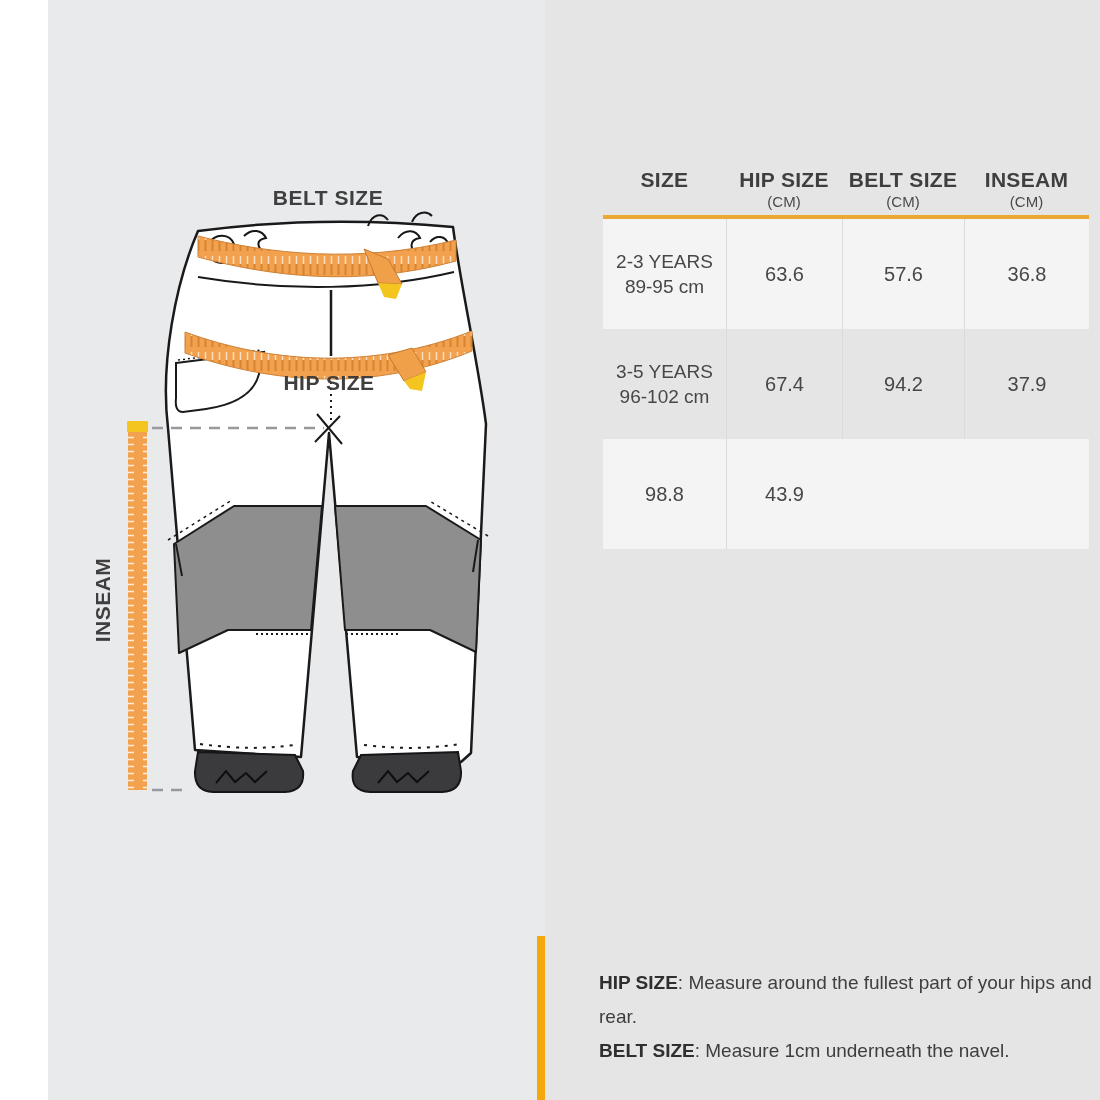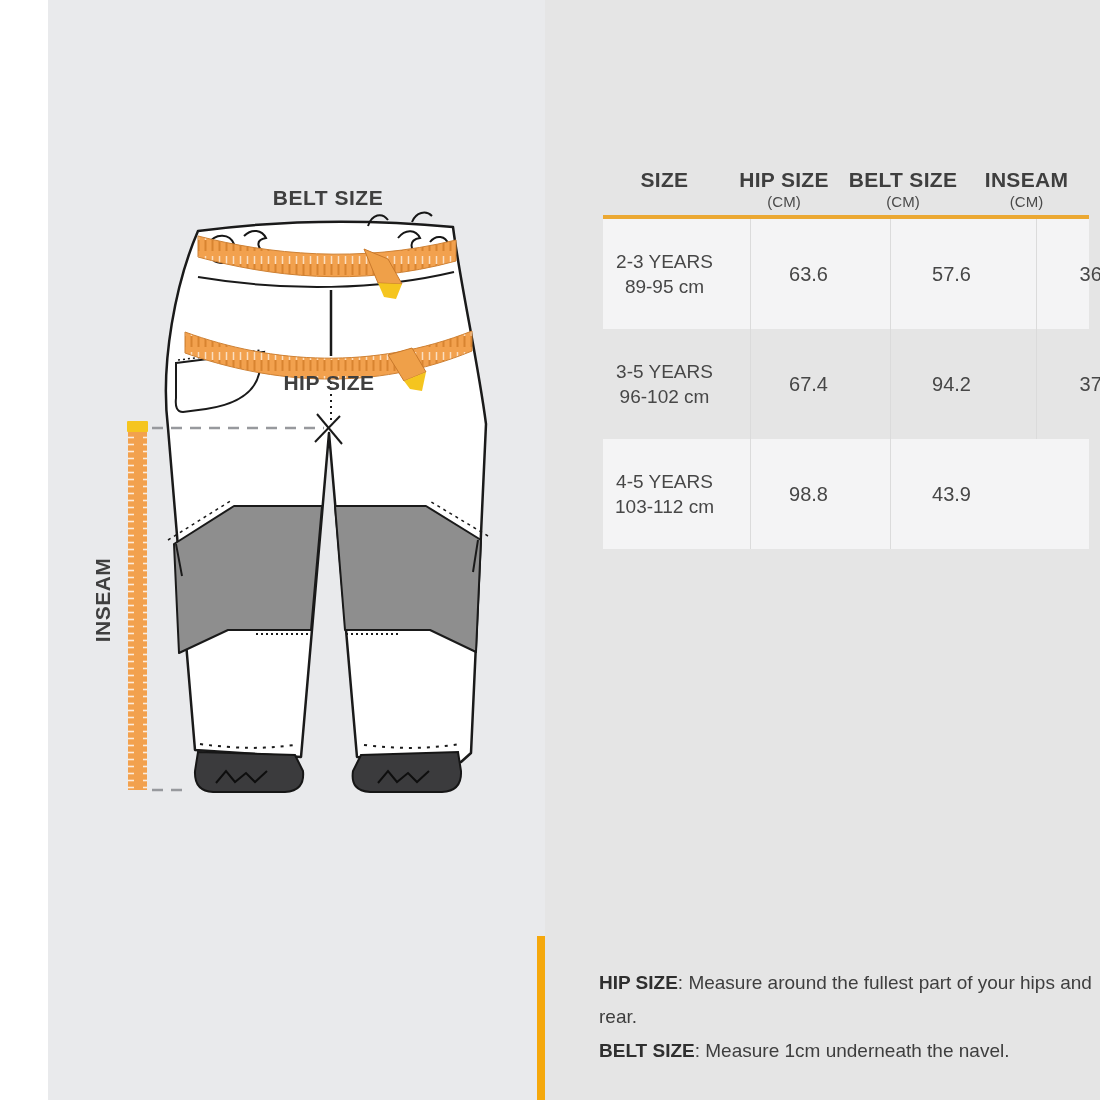--- a/index.html
+++ b/index.html
@@ -11,21 +11,21 @@
   .diagram-label{position:absolute;color:#3F3F3F;font-weight:bold;font-size:21px;letter-spacing:.5px;text-align:center;}
   .belt-label{left:180px;top:186px;width:200px;}
   .hip-label{left:181px;top:371px;width:200px;}
   .inseam-label{left:-35px;top:588px;width:180px;transform:rotate(-90deg);}
 
   .size-table{position:absolute;left:555px;top:168px;width:486px;color:#3F3F3F;}
   .thead{display:grid;grid-template-columns:123px 116px 122px 125px;padding-bottom:4px;border-bottom:4px solid #EBA832;}
   .hcell{text-align:center;}
   .hlabel{font-size:21px;font-weight:bold;letter-spacing:.3px;line-height:24px;}
   .hunit{font-size:15px;line-height:19px;color:#4A4A4A;}
-  .trow{display:grid;grid-template-columns:123px 116px 122px 125px;height:110px;gap:24px;}
+  .trow{display:grid;grid-template-columns:123px 116px 122px 125px;height:110px;}
   .trow.alt{background:#F4F4F5;}
   .tcell{display:flex;flex-direction:column;justify-content:center;align-items:center;height:100%;font-size:20px;color:#474747;}
   .tcell + .tcell{border-left:1px solid #DBDBDB;}
   .size-cell{font-size:19px;line-height:25px;}
 
   .accent-bar{position:absolute;left:489px;top:936px;width:8px;height:164px;background:#F5A80C;}
   .notes{position:absolute;left:551px;top:966px;width:530px;font-size:19px;line-height:34px;color:#3E3E3E;}
   .notes b{color:#2F2F2F;}
 </style>
 </head>
@@ -159,24 +159,20 @@
       <div class="tcell size-cell">
         <span>3-5 YEARS</span>
         <span>96-102 cm</span>
       </div>
       <div class="tcell">67.4</div>
       <div class="tcell">94.2</div>
       <div class="tcell">37.9</div>
     </div>
 
     <div class="trow alt">
-      <div class="tcell size-cell">
-        <span>4-5 YEARS</span>
-        <span>103-112 cm</span>
-      </div>
       <div class="tcell">98.8</div>
       <div class="tcell">43.9</div>
     </div>
 
   </div>
 
   <div class="accent-bar"></div>
   <div class="notes">
     <div><b>HIP SIZE</b><span>: Measure around the fullest part of your hips and rear.</span></div>
     <div><b>BELT SIZE</b><span>: Measure 1cm underneath the navel.</span></div>

